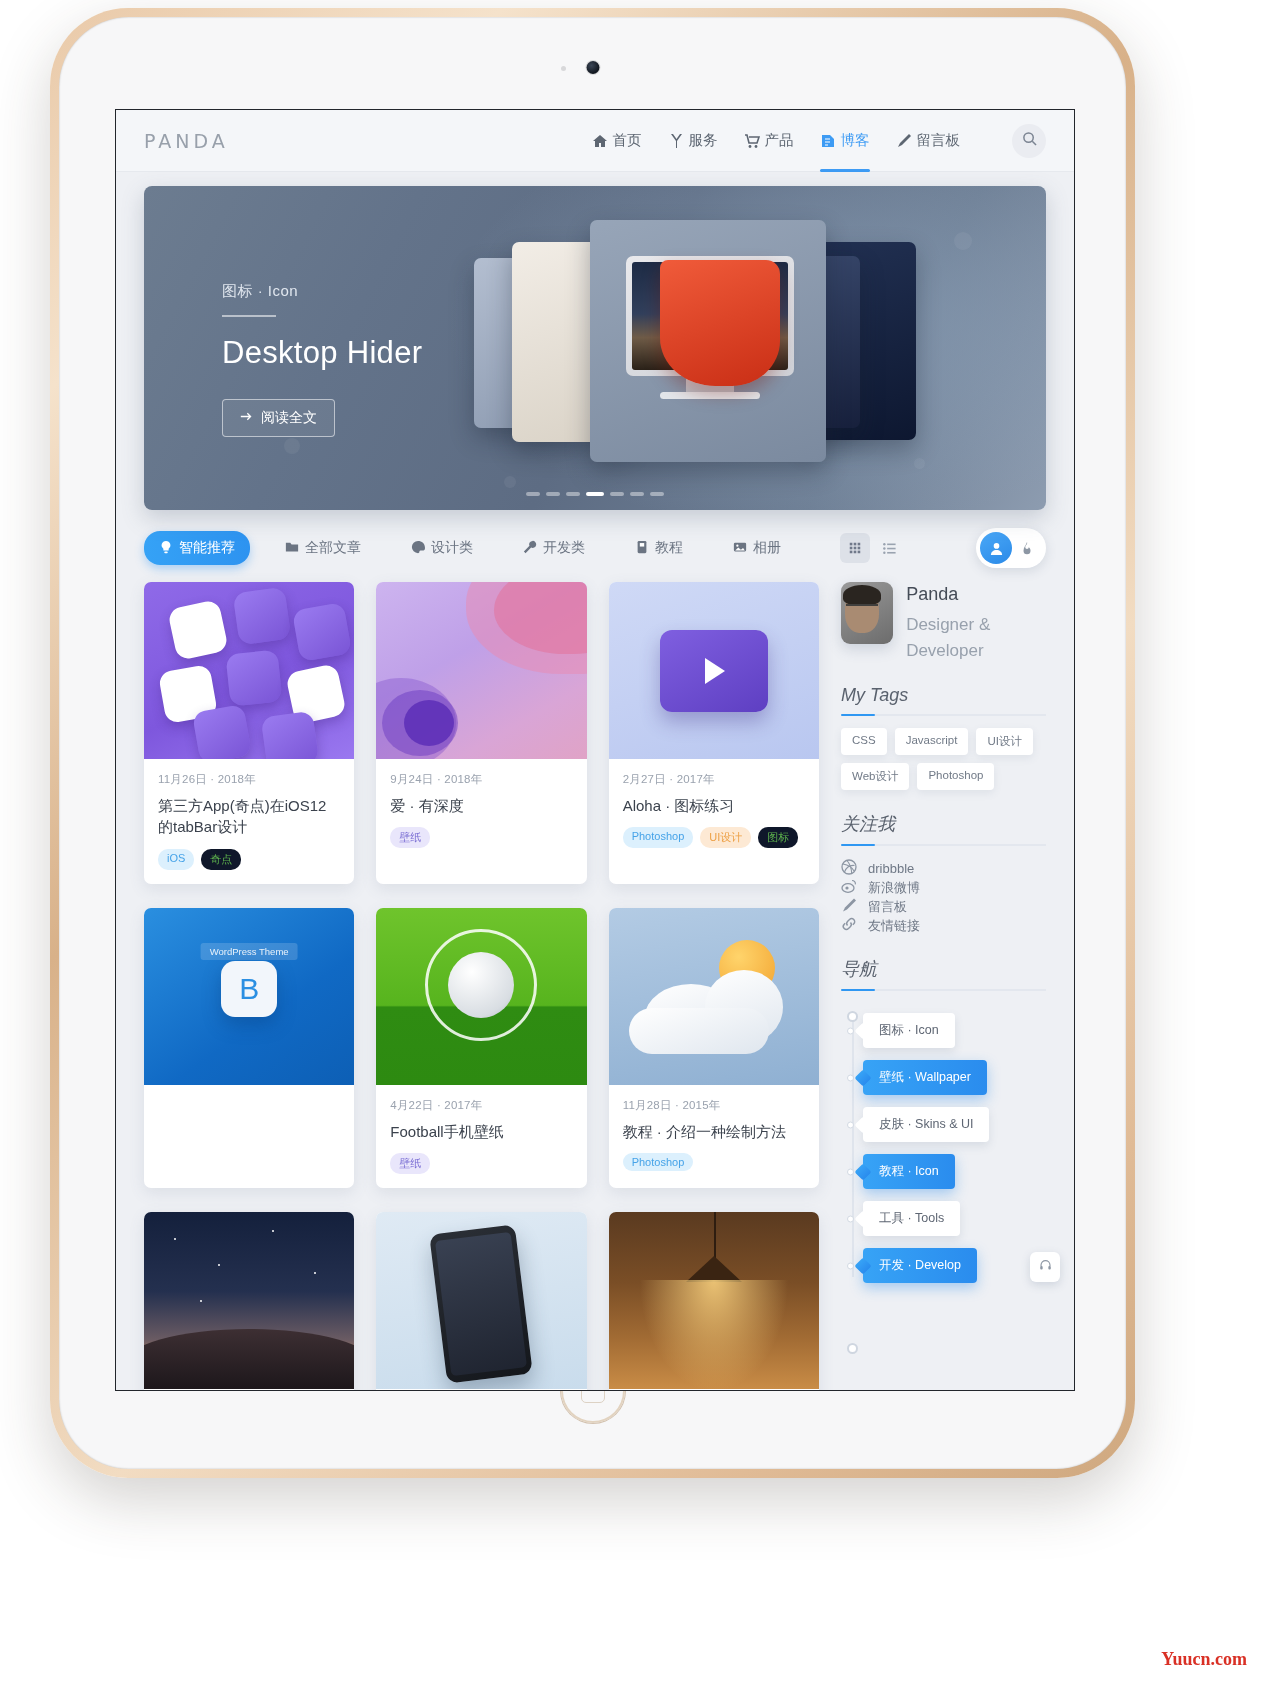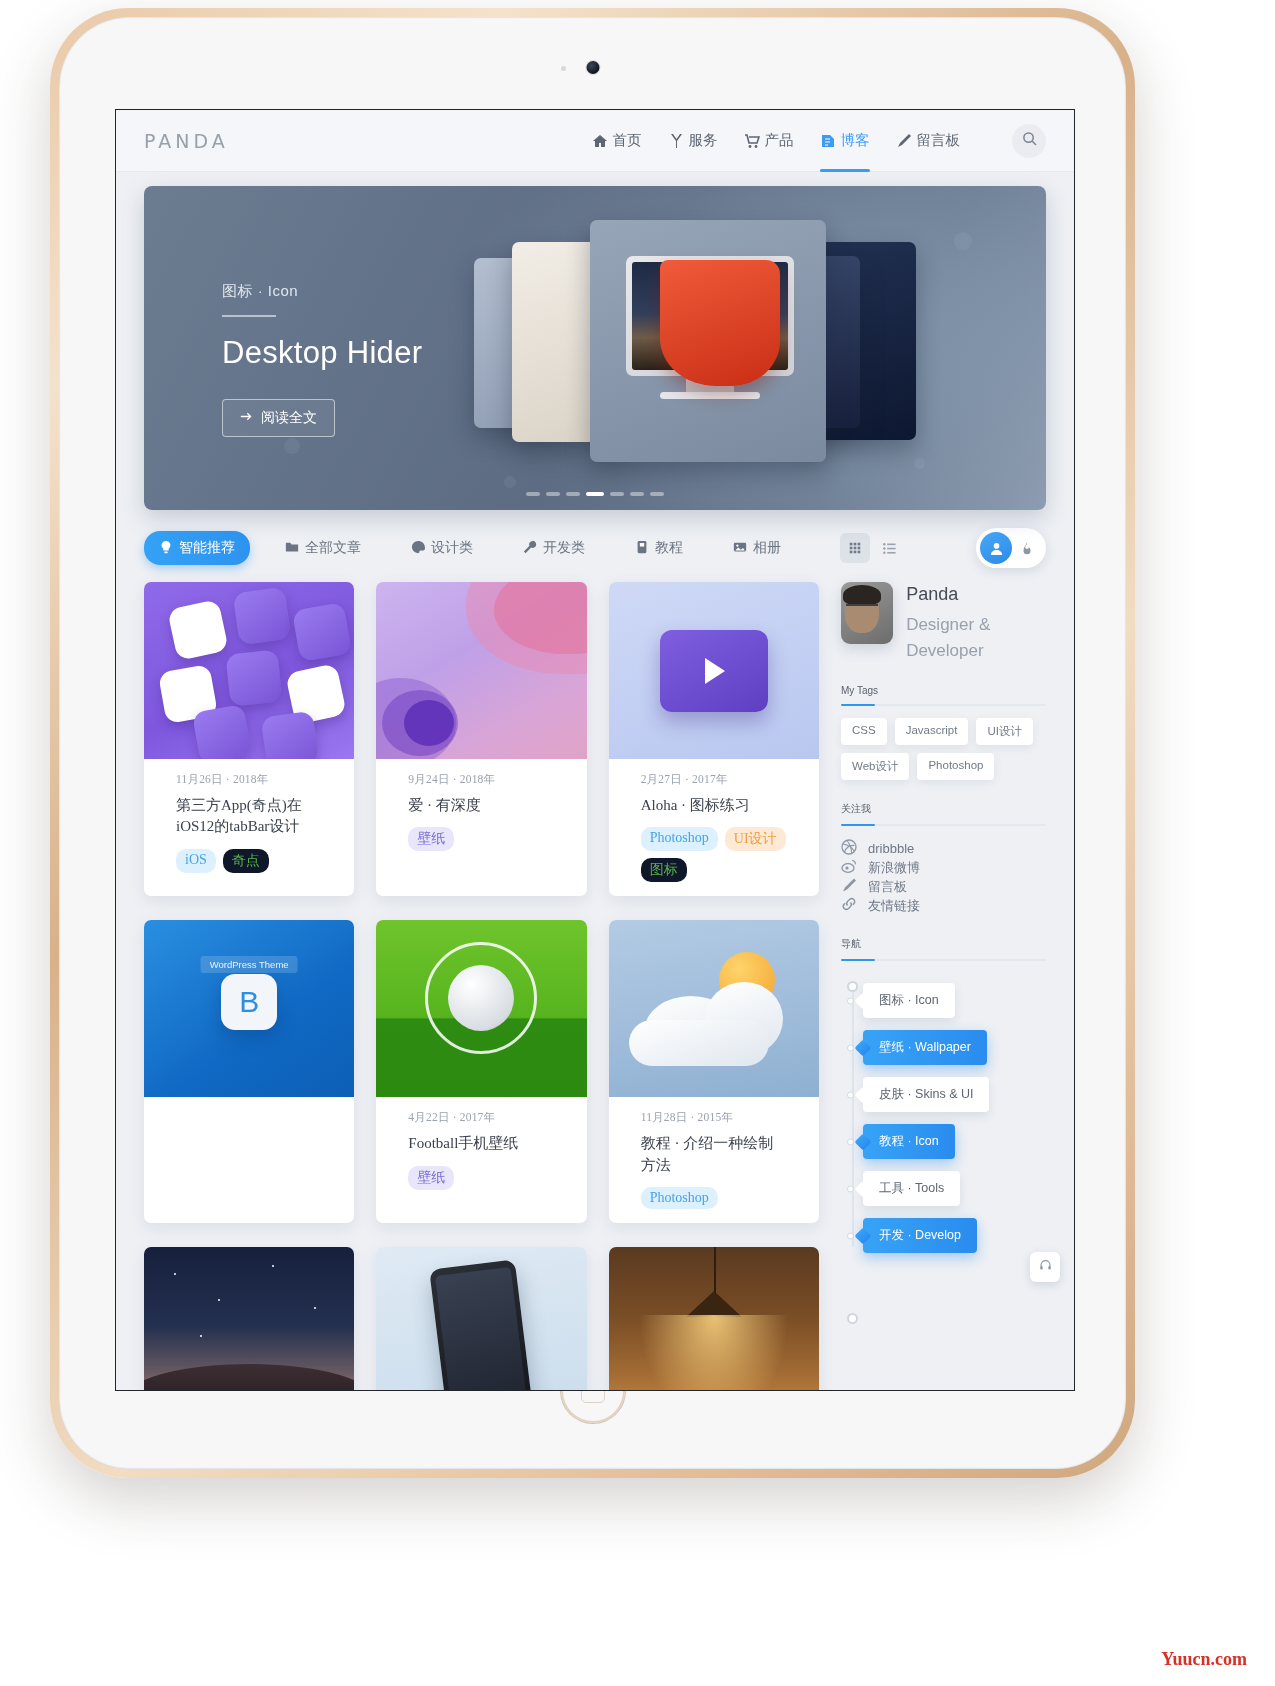--- a/index.html
+++ b/index.html
@@ -143,25 +143,25 @@
     align-items:center; justify-content:center; color:#7e8896; font-size:14px; }
 
   
   .content{ display:flex; padding:14px 28px 0; gap:22px; }
   .cards{ flex:1; display:grid; grid-template-columns:repeat(3,1fr); gap:24px 22px; }
   .card{
     background:#fff; border-radius:7px; overflow:hidden;
     box-shadow:0 5px 16px rgba(80,100,130,.12);
   }
   .thumb{ height:177px; position:relative; overflow:hidden; }
-  .cbody{ padding:13px 32px 14px;font-family:Liberation Serif, serif; }
+  .cbody{ padding:13px 14px 14px; }
   .cdate{ font-size:11.5px; color:#9aa2ae; letter-spacing:.2px; }
   .ctitle{ font-size:15px; color:#3b424d; margin-top:8px; line-height:1.42; }
   .ctags{ margin-top:11px; display:flex; flex-wrap:wrap; gap:7px; }
-  .tg{ font-size:14px; padding:3px 9px; border-radius:10px; }
+  .tg{ font-size:11px; padding:3px 9px; border-radius:10px; }
   .tg-blue{ background:#dcf0fd; color:#46a3e8; }
   .tg-green{ background:#0f172a; color:#5cb04c; }
   .tg-purple{ background:#e9e6fb; color:#7b6fd4; }
   .tg-orange{ background:#fde9d4; color:#eda045; }
   .tg-gray{ background:#eef0f3; color:#98a0ac; }
 
   
   .th-icons{ background:linear-gradient(155deg,#8f6ae8,#7e57dd 55%,#9a78f0); }
   .th-icons .sq{ position:absolute; width:52px; height:52px; border-radius:13px;
     background:#fff; box-shadow:0 5px 12px rgba(60,30,120,.3); }
@@ -220,21 +220,21 @@
     background:linear-gradient(150deg,#9a9a9a,#6c6c6c); position:relative;
     box-shadow:0 5px 14px rgba(80,100,130,.22); }
   .avatar .face{ position:absolute; left:4px; top:7px; width:34px; height:44px;
     border-radius:46% 46% 42% 42%; background:#a98b72; }
   .avatar .hair{ position:absolute; left:2px; top:3px; width:38px; height:20px;
     border-radius:50% 50% 30% 30%; background:#2a2520; }
   .avatar .gl{ position:absolute; left:5px; top:22px; width:32px; height:9px;
     border-top:2px solid #41403e; }
   .pname{ font-size:18px; color:#454c57; margin-top:2px; }
   .prole{ font-size:17px; color:#98a1ad; margin-top:7px; line-height:1.5; }
-  .sec-h{ font-size:10px; color:#59616d; margin-top:22px; }
+  .sec-h{ font-size:18px; color:#59616d; margin-top:22px;font-style:italic; }
   .sec-line{ height:2px; background:#e3e7ee; margin-top:8px; position:relative; }
   .sec-line:before{ content:""; position:absolute; left:0; top:0; width:34px; height:2px;
     background:#2f97f2; border-radius:1px; }
   .tagbox{ margin-top:12px; display:flex; flex-wrap:wrap; gap:8px; }
   .stag{ background:#fff; border-radius:4px; padding:6px 11px; font-size:11.5px;
     color:#717a87; box-shadow:0 3px 8px rgba(80,100,130,.1); cursor:pointer; }
   .flw{ margin-top:13px; display:flex; flex-direction:column; }
   .flw a{ display:flex; align-items:center; gap:11px; font-size:13px; color:#6f7886;
     text-decoration:none; cursor:pointer; }
   .navlist{ margin-top:14px; position:relative; padding-left:22px; }

